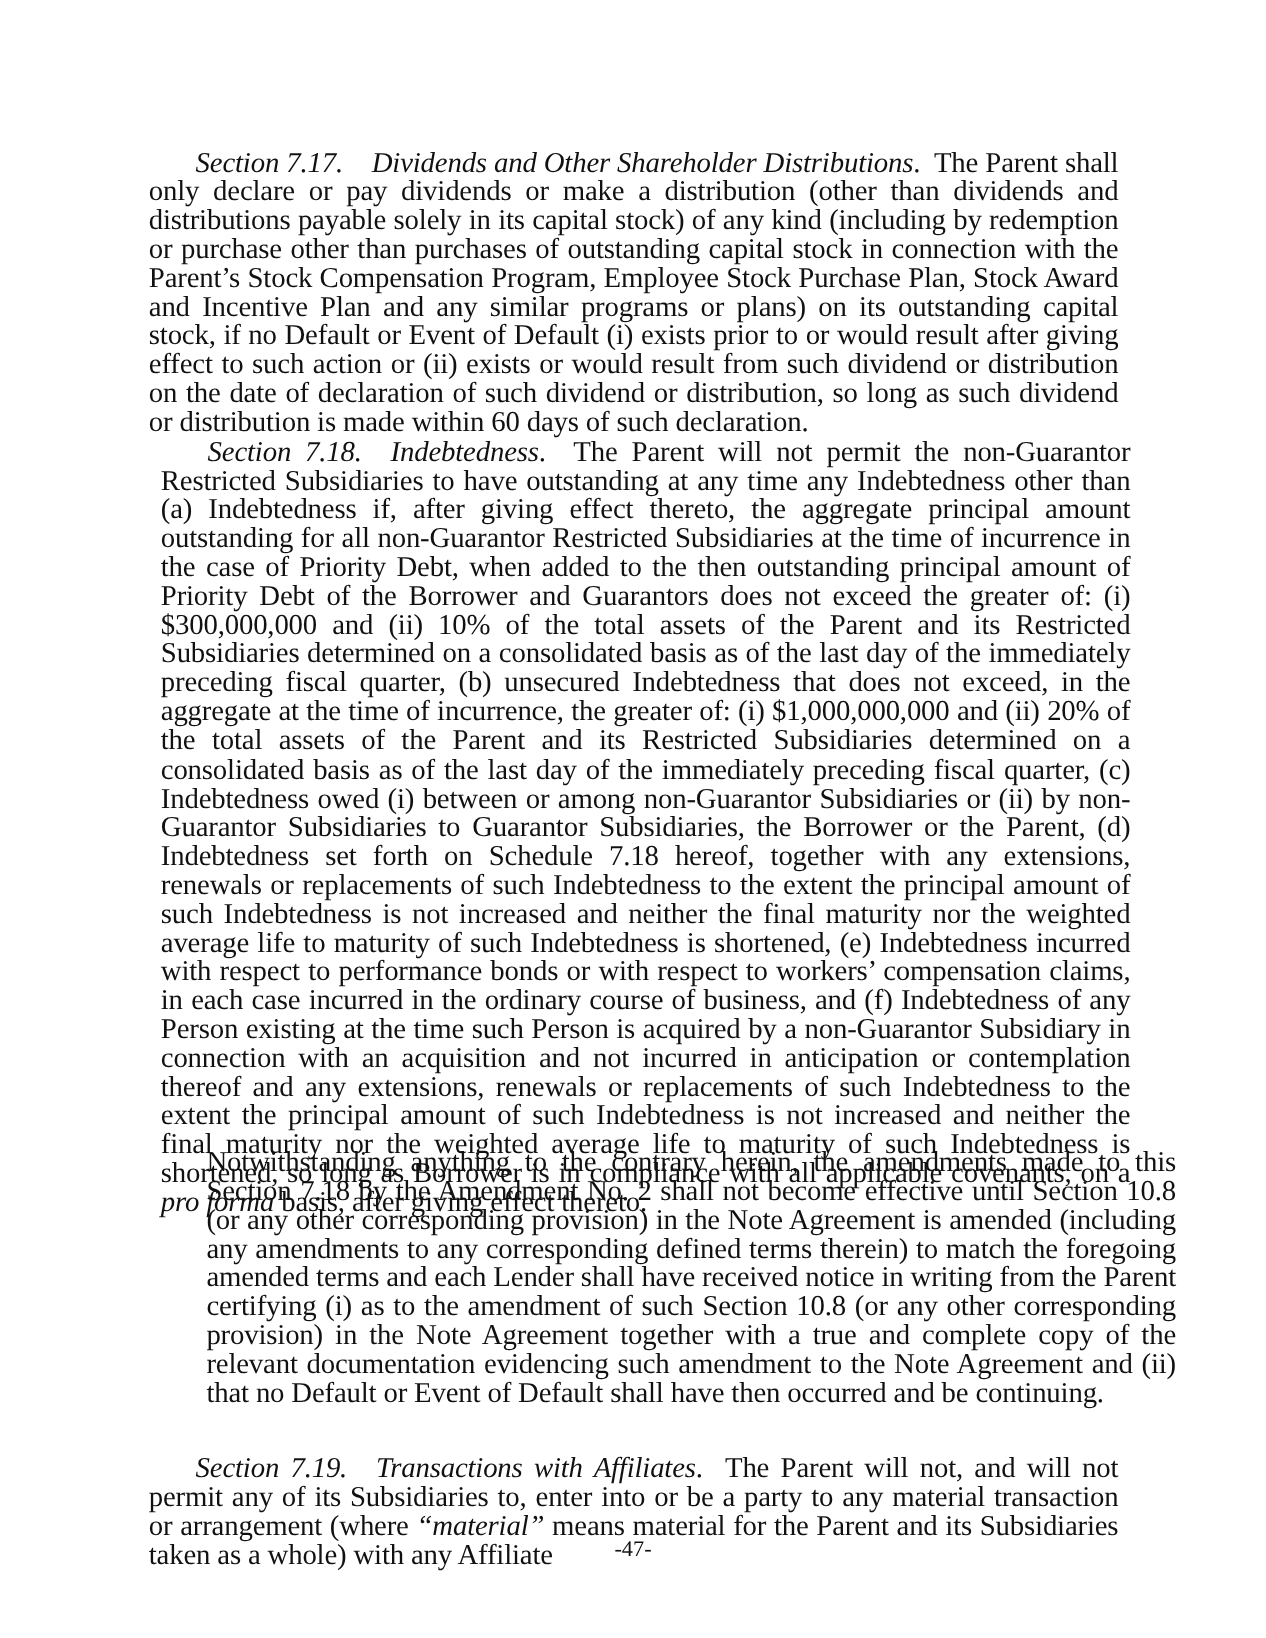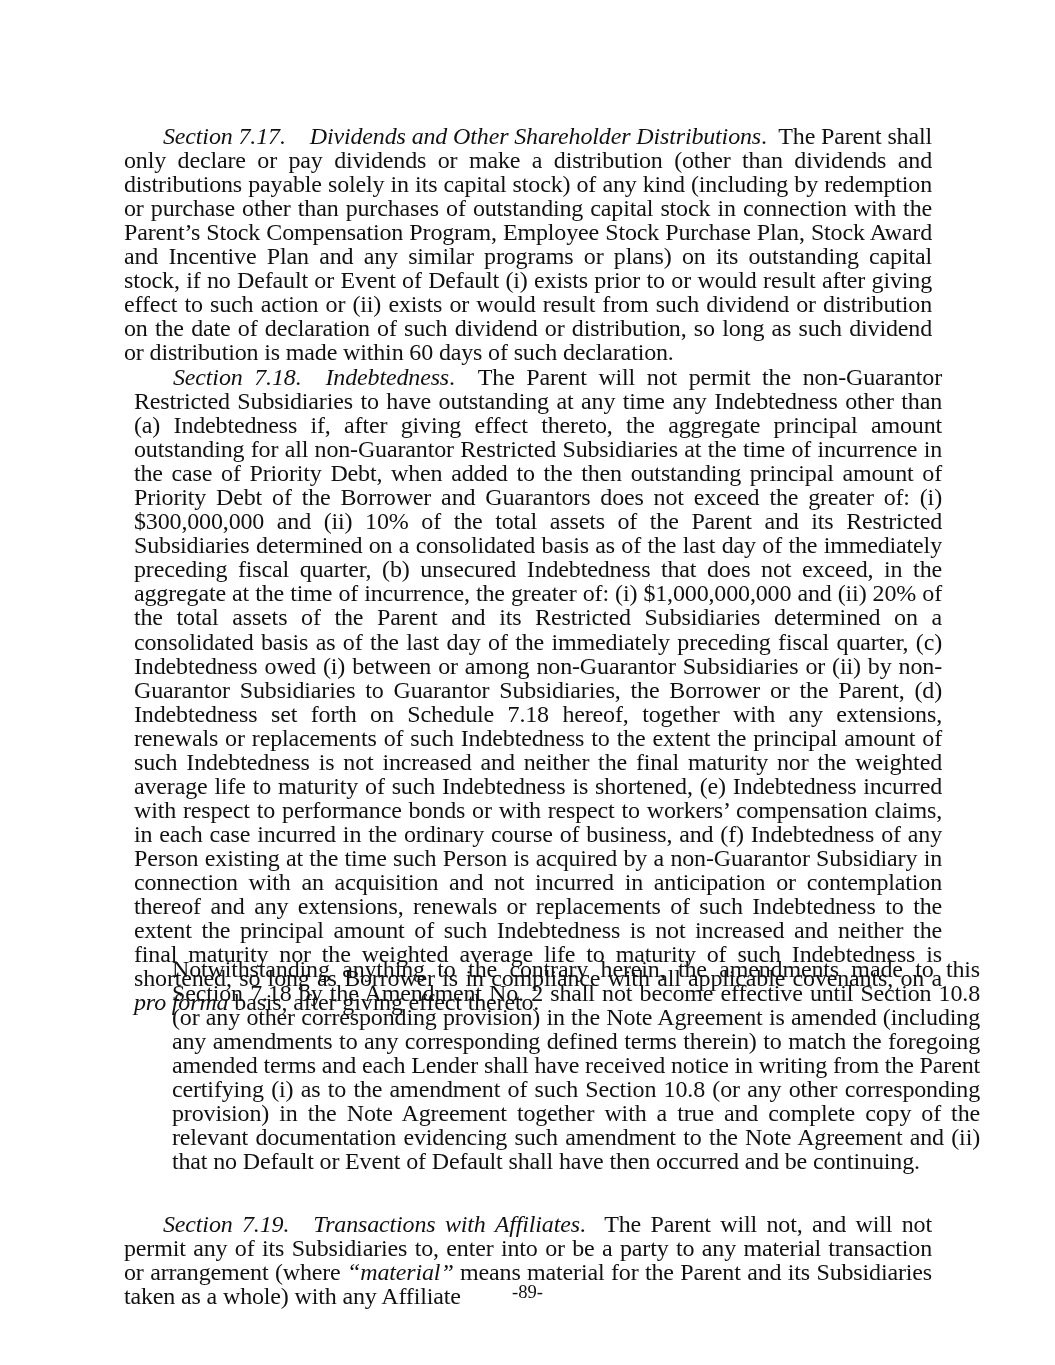--- a/index.html
+++ b/index.html
@@ -63,13 +63,13 @@
   <p class="para indent p1"><span class="sec-num">Section 7.17.</span><span class="sec-title">Dividends and Other Shareholder Distributions</span><span>.</span>&nbsp; <span>The Parent shall only declare or pay dividends or make a distribution (other than dividends and distributions payable solely in its capital stock) of any kind (including by redemption or purchase other than purchases of outstanding capital stock in connection with the Parent’s Stock Compensation Program, Employee Stock Purchase Plan, Stock Award and Incentive Plan and any similar programs or plans) on its outstanding capital stock, if no Default or Event of Default (i) exists prior to or would result after giving effect to such action or (ii) exists or would result from such dividend or distribution on the date of declaration of such dividend or distribution, so long as such dividend or distribution is made within 60 days of such declaration.</span></p>
 
   <p class="para indent p2"><span class="sec-num">Section 7.18.</span><span class="sec-title">Indebtedness</span><span>.</span>&nbsp; <span>The Parent will not permit the non-Guarantor Restricted Subsidiaries to have outstanding at any time any Indebtedness other than (a) Indebtedness if, after giving effect thereto, the aggregate principal amount outstanding for all non-Guarantor Restricted Subsidiaries at the time of incurrence in the case of Priority Debt, when added to the then outstanding principal amount of Priority Debt of the Borrower and Guarantors does not exceed the greater of: (i) $300,000,000 and (ii) 10% of the total assets of the Parent and its Restricted Subsidiaries determined on a consolidated basis as of the last day of the immediately preceding fiscal quarter, (b) unsecured Indebtedness that does not exceed, in the aggregate at the time of incurrence, the greater of: (i) $1,000,000,000 and (ii) 20% of the total assets of the Parent and its Restricted Subsidiaries determined on a consolidated basis as of the last day of the immediately preceding fiscal quarter, (c) Indebtedness owed (i) between or among non-Guarantor Subsidiaries or (ii) by non-Guarantor Subsidiaries to Guarantor Subsidiaries, the Borrower or the Parent, (d) Indebtedness set forth on Schedule 7.18 hereof, together with any extensions, renewals or replacements of such Indebtedness to the extent the principal amount of such Indebtedness is not increased and neither the final maturity nor the weighted average life to maturity of such Indebtedness is shortened, (e) Indebtedness incurred with respect to performance bonds or with respect to workers’ compensation claims, in each case incurred in the ordinary course of business, and (f) Indebtedness of any Person existing at the time such Person is acquired by a non-Guarantor Subsidiary in connection with an acquisition and not incurred in anticipation or contemplation thereof and any extensions, renewals or replacements of such Indebtedness to the extent the principal amount of such Indebtedness is not increased and neither the final maturity nor the weighted average life to maturity of such Indebtedness is shortened, so long as Borrower is in compliance with all applicable covenants, on a </span><span class="ital">pro forma</span><span> basis, after giving effect thereto.</span></p>
 
   <p class="para p3"><span>Notwithstanding anything to the contrary herein, the amendments made to this Section 7.18 by the Amendment No. 2 shall not become effective until Section 10.8 (or any other corresponding provision) in the Note Agreement is amended (including any amendments to any corresponding defined terms therein) to match the foregoing amended terms and each Lender shall have received notice in writing from the Parent certifying (i) as to the amendment of such Section 10.8 (or any other corresponding provision) in the Note Agreement together with a true and complete copy of the relevant documentation evidencing such amendment to the Note Agreement and (ii) that no Default or Event of Default shall have then occurred and be continuing.</span></p>
 
   <p class="para indent p4"><span class="sec-num">Section 7.19.</span><span class="sec-title">Transactions with Affiliates</span><span>.</span>&nbsp; <span>The Parent will not, and will not permit any of its Subsidiaries to, enter into or be a party to any material transaction or arrangement (where </span><span class="ital">“material”</span><span> means material for the Parent and its Subsidiaries taken as a whole) with any Affiliate</span></p>
 
 </div>
 
-<div class="page-number">-89-</div>
+<div class="page-number">-47-</div>
 
 </body></html>

